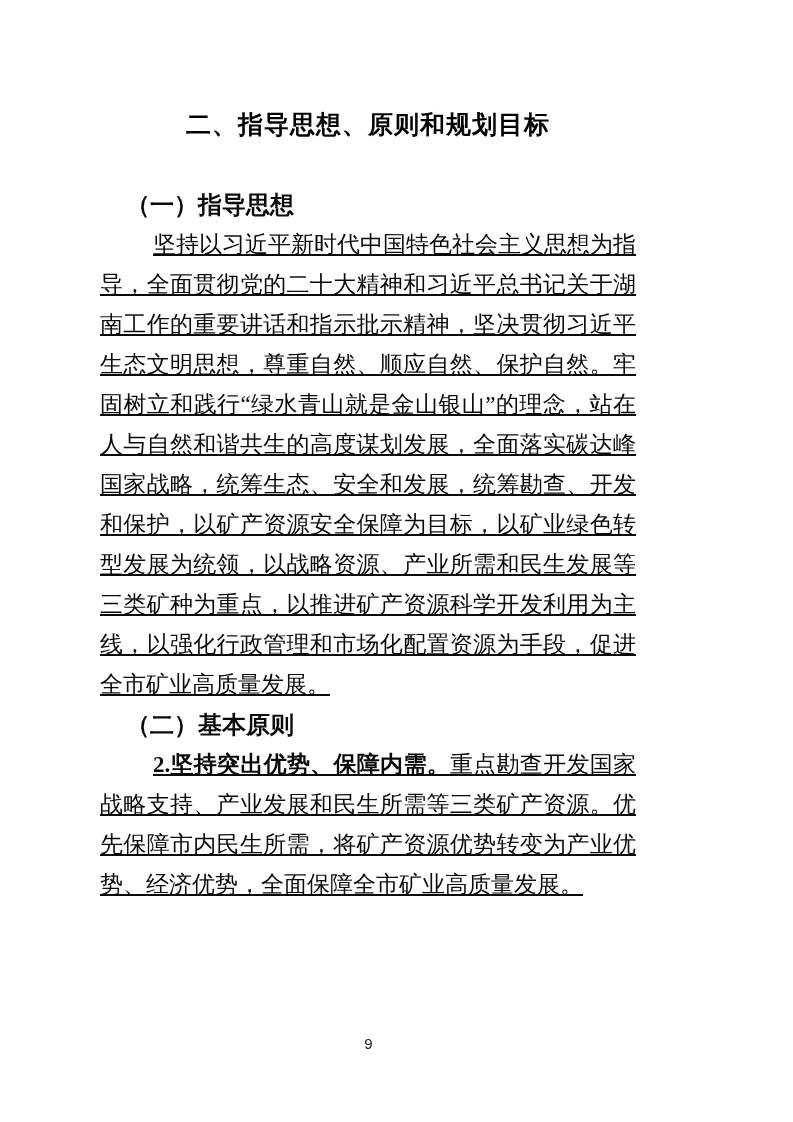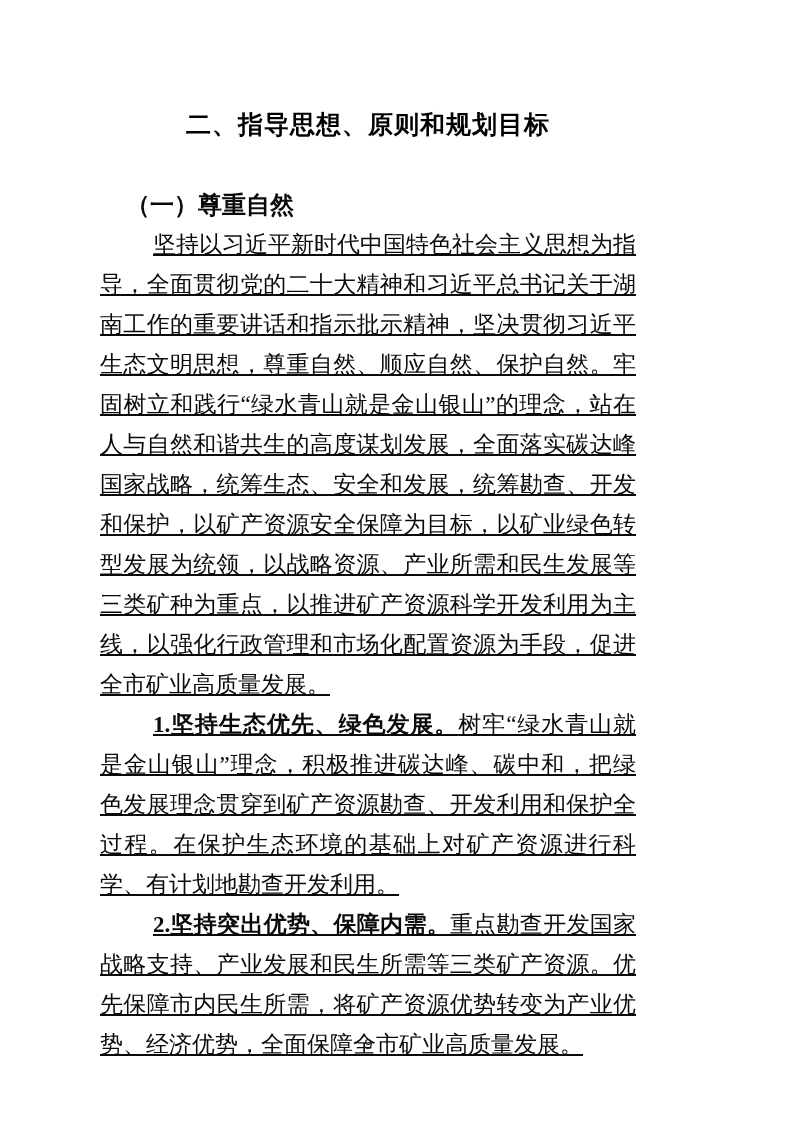--- a/index.html
+++ b/index.html
@@ -62,26 +62,26 @@
 </style>
 </head>
 <body>
 
 <div class="page">
 
   <h1 class="doc-title">二、指导思想、原则和规划目标</h1>
 
   <div class="content">
 
-    <h2 class="sec-heading">（一）尊重自然</h2>
+    <h2 class="sec-heading">（一）指导思想</h2>
 
     <p class="para"><span>坚持以习近平新时代中国特色社会主义思想为指导，全面贯彻党的二十大精神和习近平总书记关于湖南工作的重要讲话和指示批示精神，坚决贯彻习近平生态文明思想，尊重自然、顺应自然、保护自然。牢固树立和践行“绿水青山就是金山银山”的理念，站在人与自然和谐共生的高度谋划发展，全面落实碳达峰国家战略，统筹生态、安全和发展，统筹勘查、开发和保护，以矿产资源安全保障为目标，以矿业绿色转型发展为统领，以战略资源、产业所需和民生发展等三类矿种为重点，以推进矿产资源科学开发利用为主线，以强化行政管理和市场化配置资源为手段，促进全市矿业高质量发展。</span></p>
 
+    <h2 class="sec-heading">（二）基本原则</h2>
 
-    <p class="para"><strong class="lead">1.坚持生态优先、绿色发展。</strong><span>树牢“绿水青山就是金山银山”理念，积极推进碳达峰、碳中和，把绿色发展理念贯穿到矿产资源勘查、开发利用和保护全过程。在保护生态环境的基础上对矿产资源进行科学、有计划地勘查开发利用。</span></p>
 
     <p class="para"><strong class="lead">2.坚持突出优势、保障内需。</strong><span>重点勘查开发国家战略支持、产业发展和民生所需等三类矿产资源。优先保障市内民生所需，将矿产资源优势转变为产业优势、经济优势，全面保障全市矿业高质量发展。</span></p>
 
   </div>
 
   <div class="page-number">9</div>
 
 </div>
 
 </body></html>

